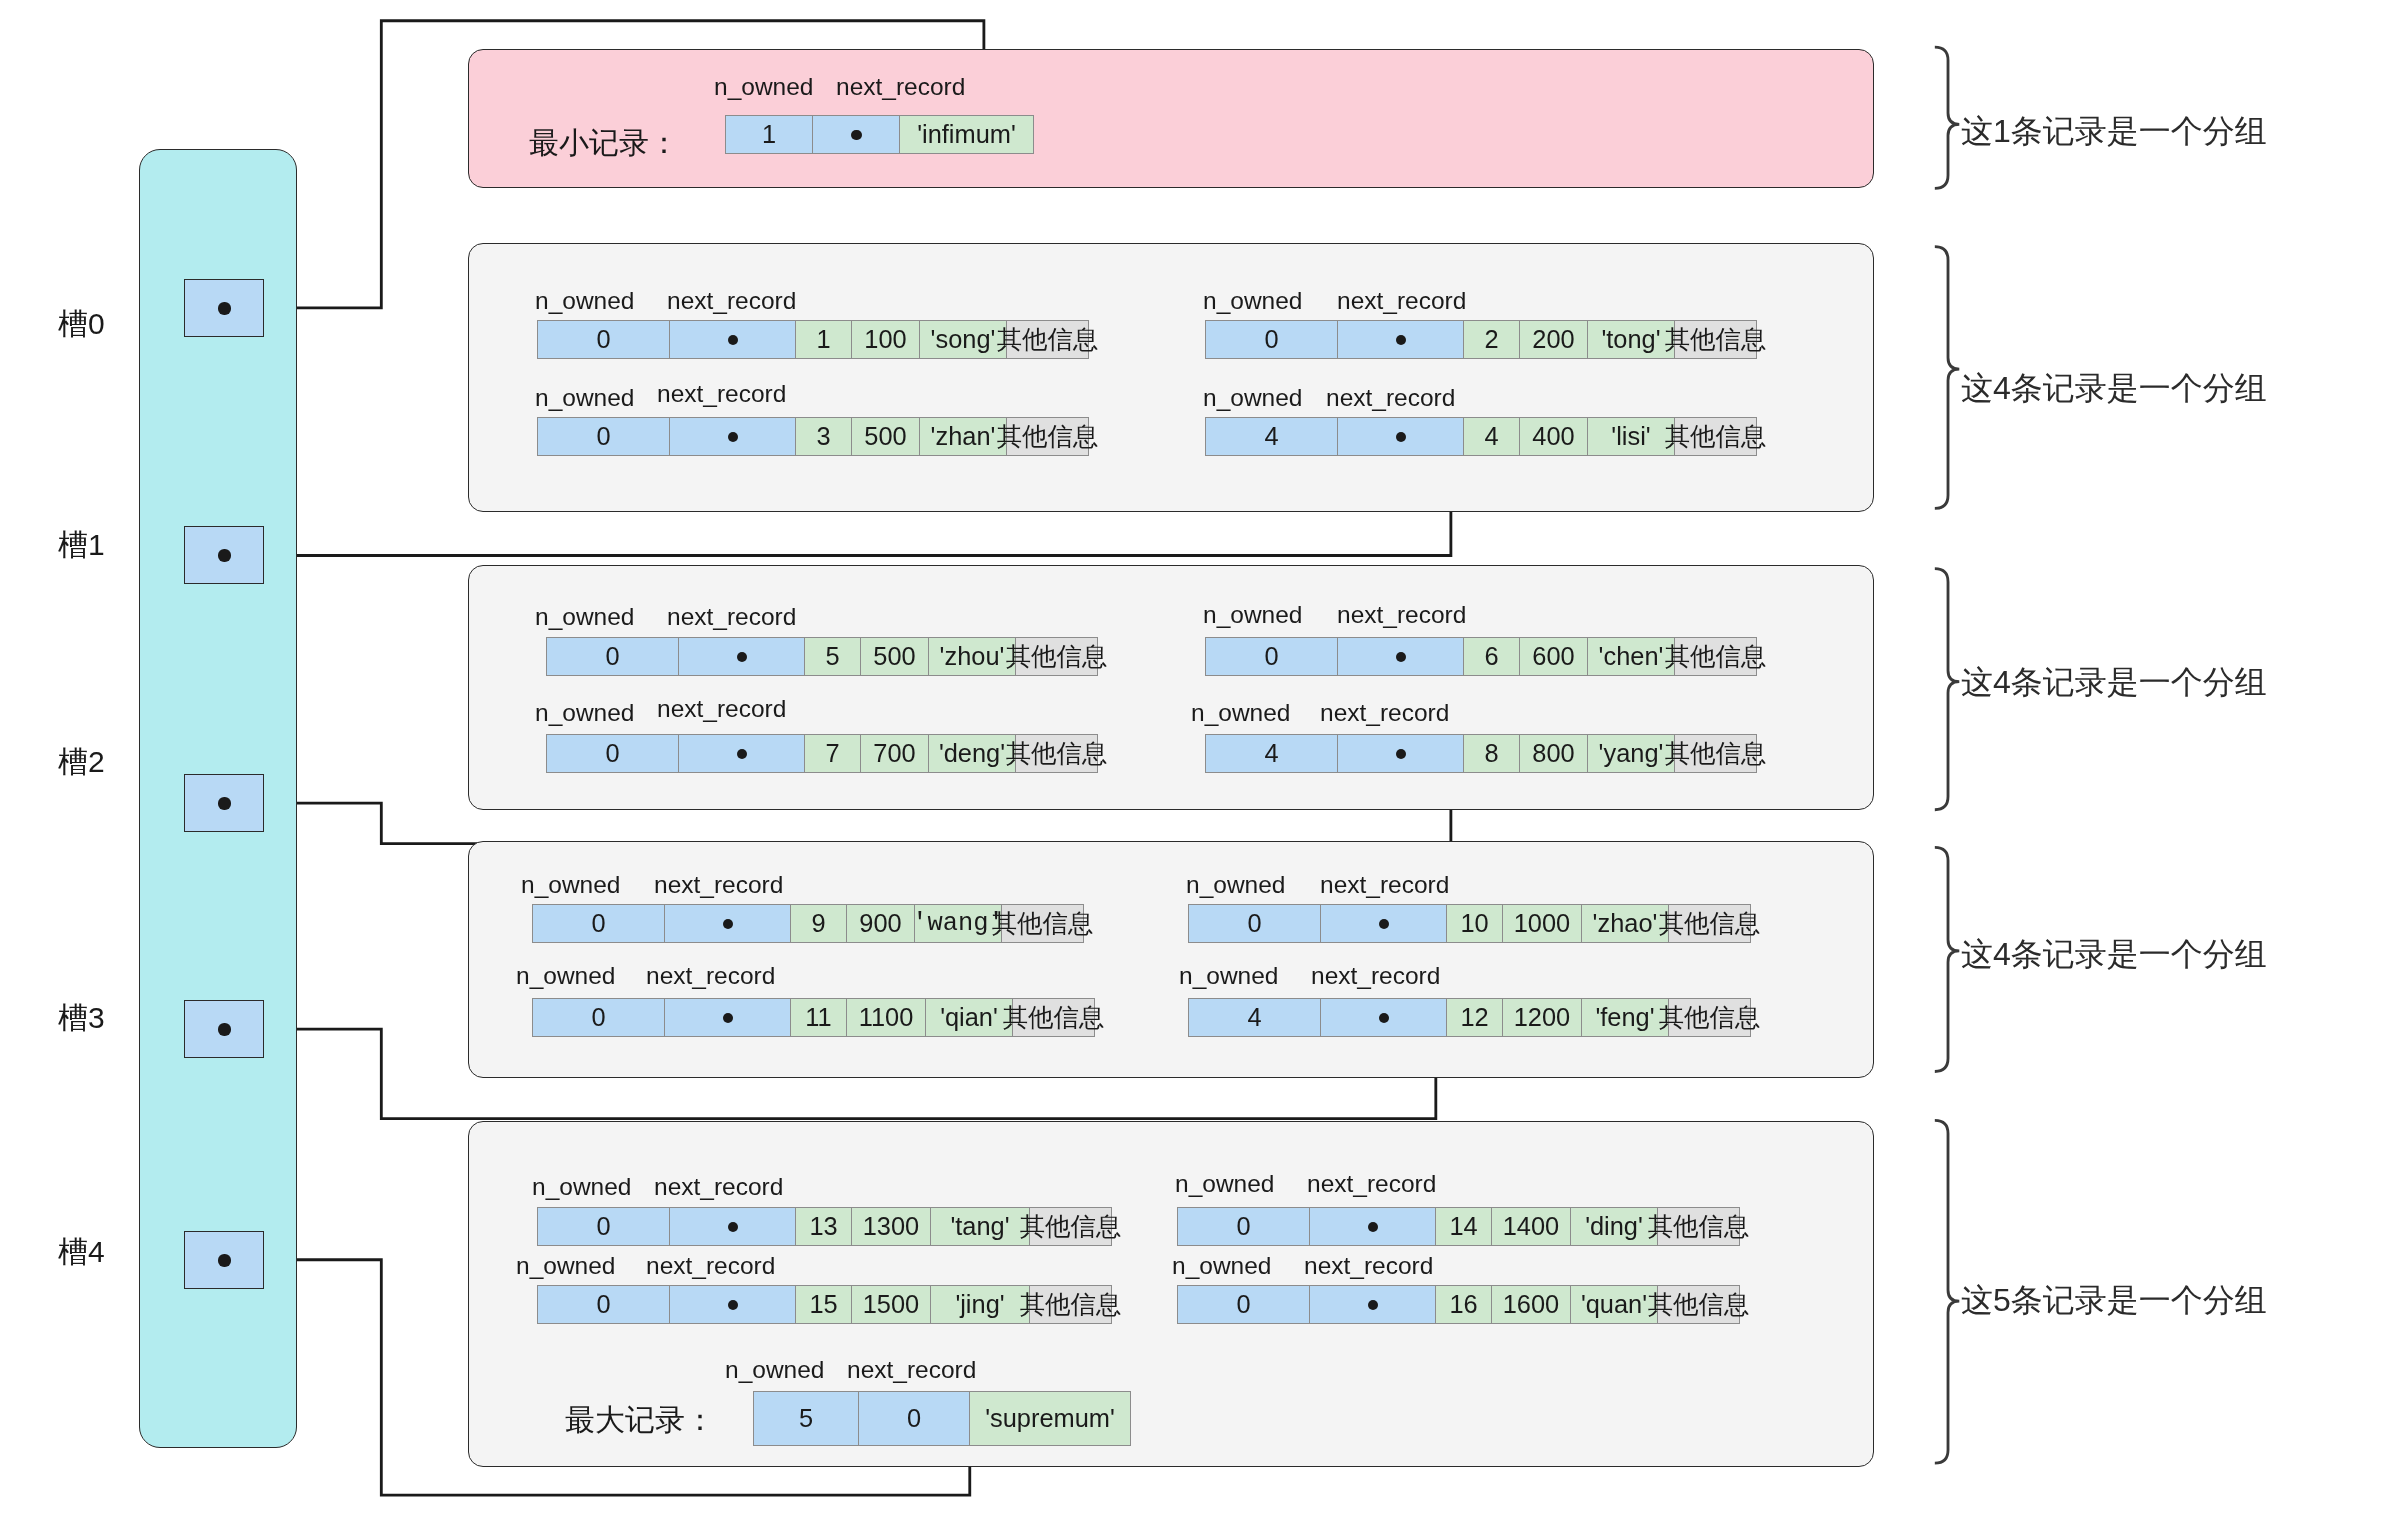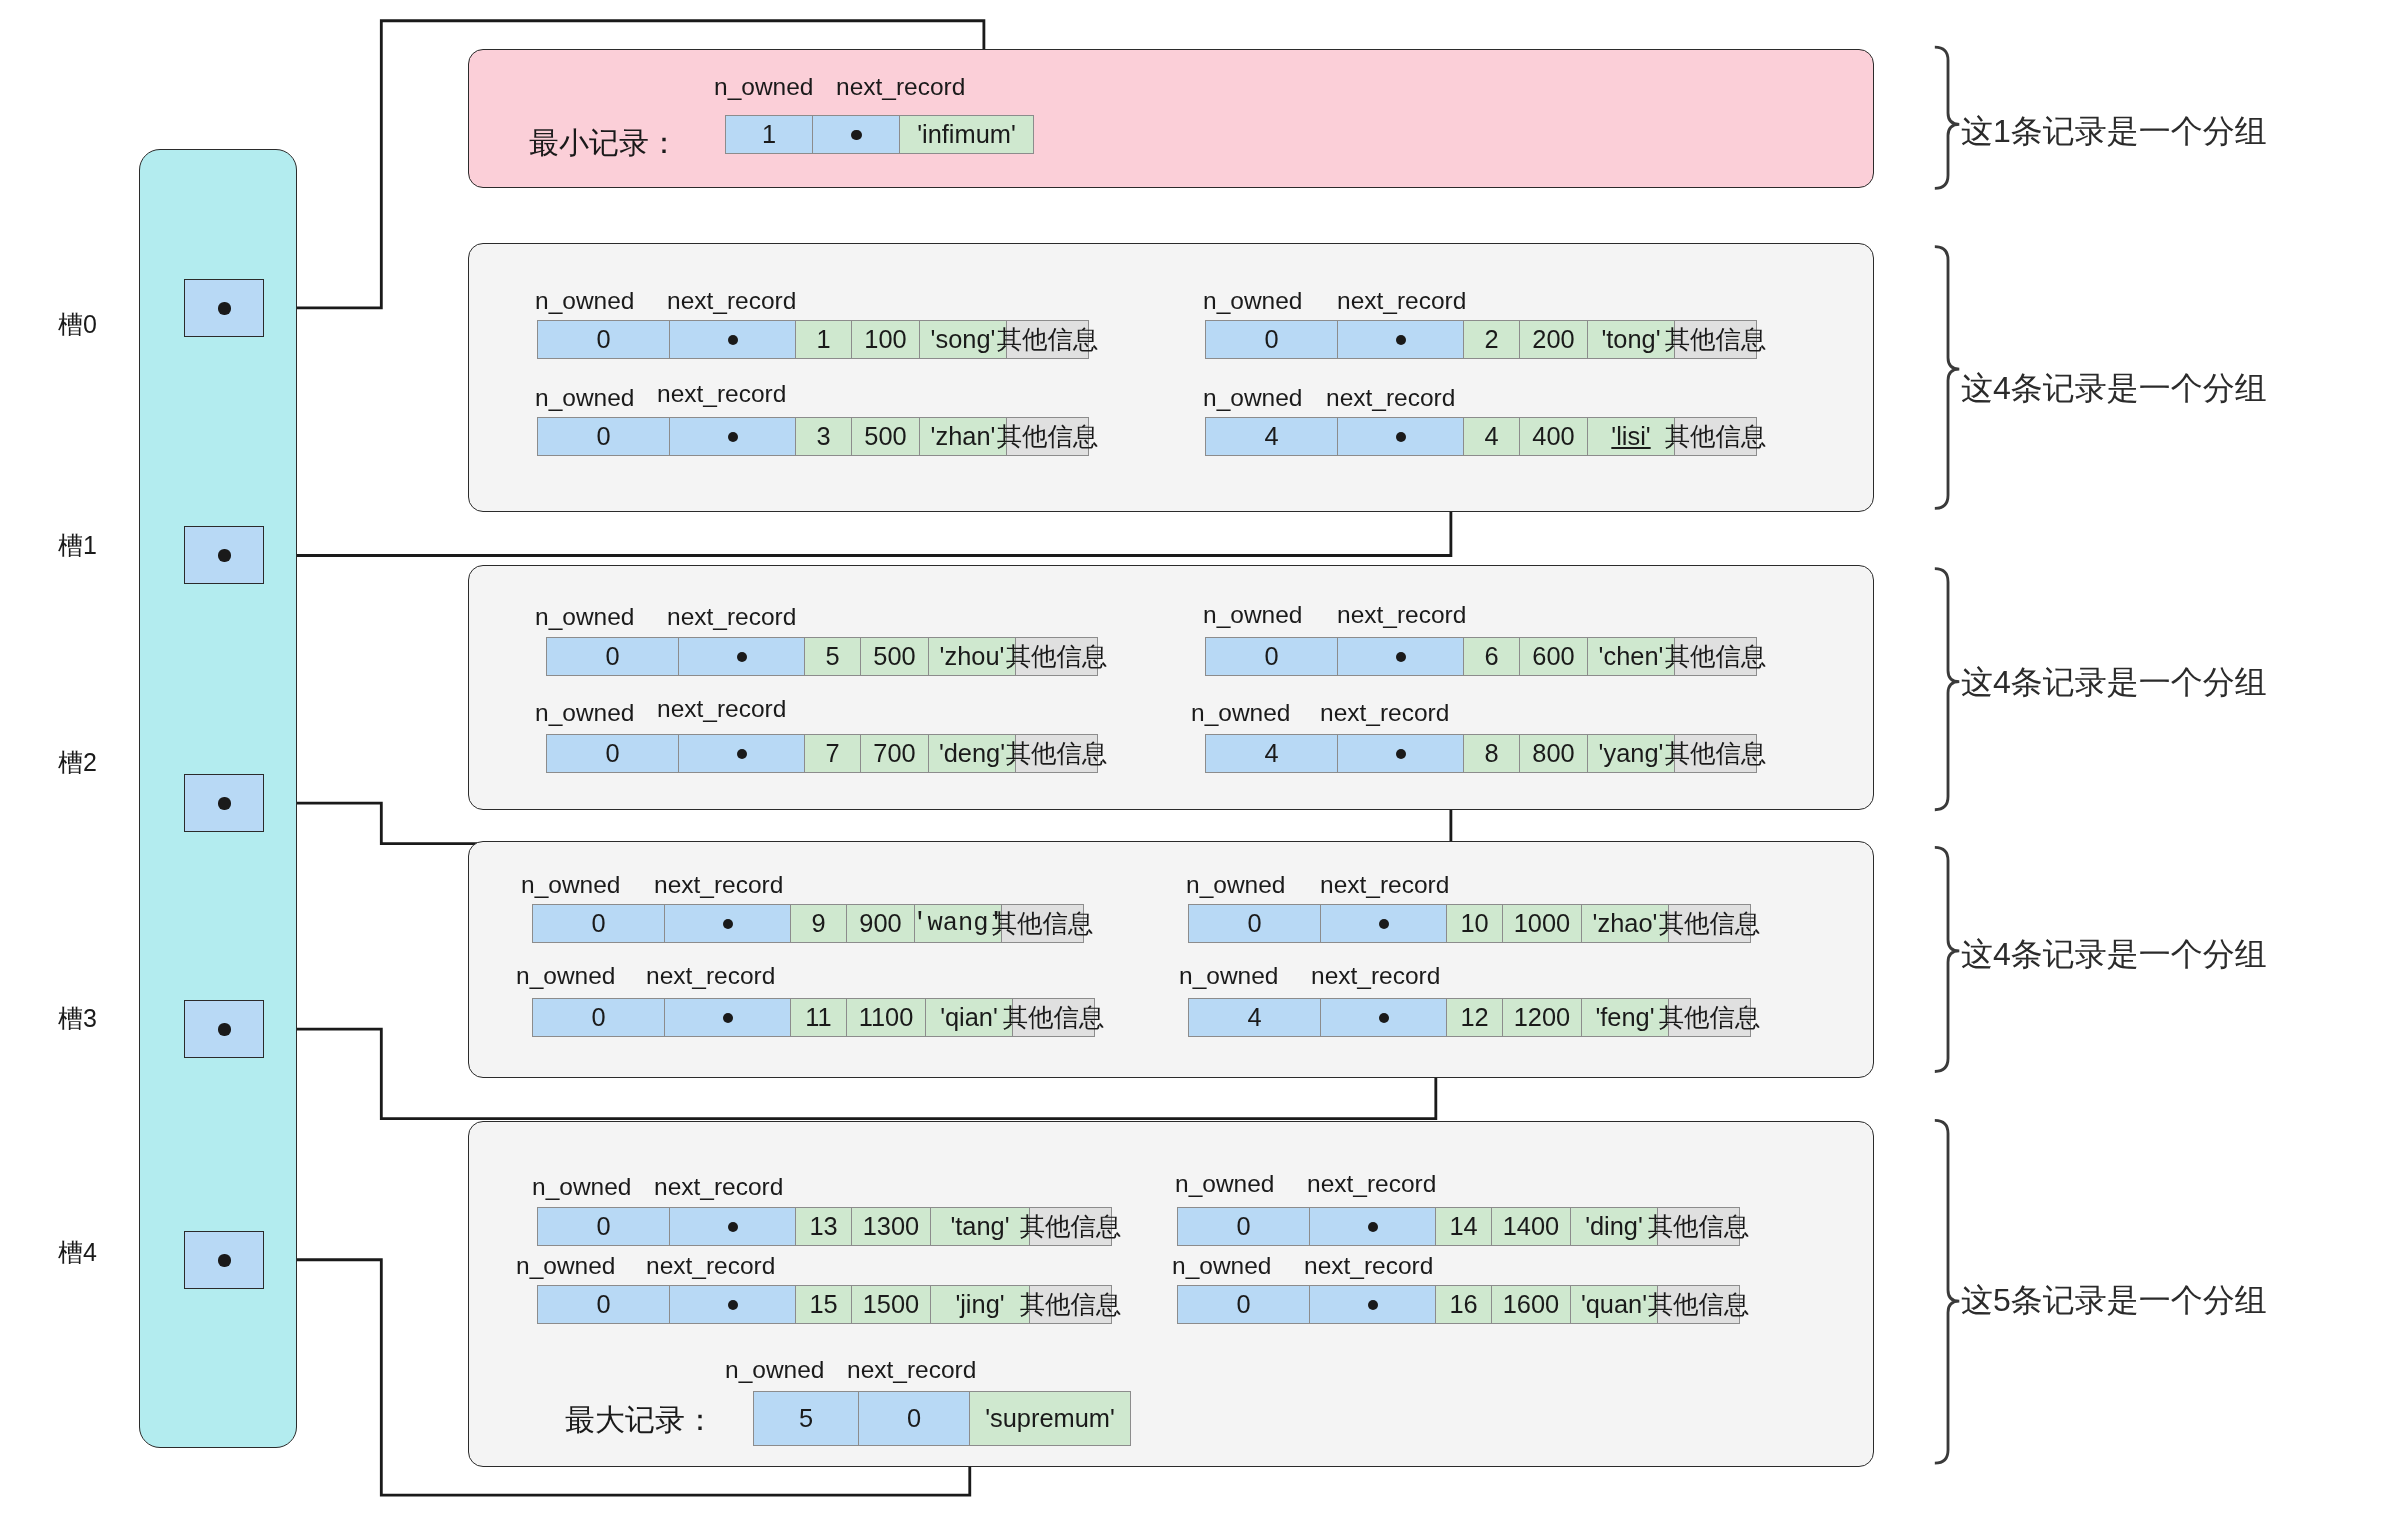--- a/index.html
+++ b/index.html
@@ -48,21 +48,21 @@
     top:50%;
     width:12.2px;height:12.2px;
     margin-left:-5.6px;margin-top:-5.6px;
     background:#1a1a1a;
     border-radius:50%;
   }
   .slot-label{
     position:absolute;
     left:58px;
     width:94px;
-    font-size:25px;
+    font-size:30px;
     line-height:36px;
     color:#1a1a1a;
     text-align:left;
     white-space:nowrap;
   }
 
   
   .group-box{
     position:absolute;
     box-sizing:border-box;
@@ -257,21 +257,21 @@
     <span class="cell grey" style="width:83px;">其他信息</span>
   </div>
 
   <div class="hdr" style="left:1203px;top:384px;">n_owned</div>
   <div class="hdr" style="left:1326px;top:384px;">next_record</div>
   <div class="rec" style="left:1205px;top:417px;">
     <span class="cell blue" style="width:132px;">4</span>
     <span class="cell blue dot-cell" style="width:126px;"></span>
     <span class="cell green" style="width:56px;">4</span>
     <span class="cell green" style="width:68px;">400</span>
-    <span class="cell green" style="width:87px;text-decoration:underline;">'lisi'</span>
+    <span class="cell green" style="width:87px;">'lisi'</span>
     <span class="cell grey" style="width:83px;">其他信息</span>
   </div>
 
   <div class="ann-text" style="left:1961px;top:370px;">这4条记录是一个分组</div>
 
   <div class="group-box normal" style="left:468px;top:565px;width:1406px;height:245px;"></div>
 
   <div class="hdr" style="left:535px;top:603px;">n_owned</div>
   <div class="hdr" style="left:667px;top:603px;">next_record</div>
   <div class="rec" style="left:546px;top:637px;">

